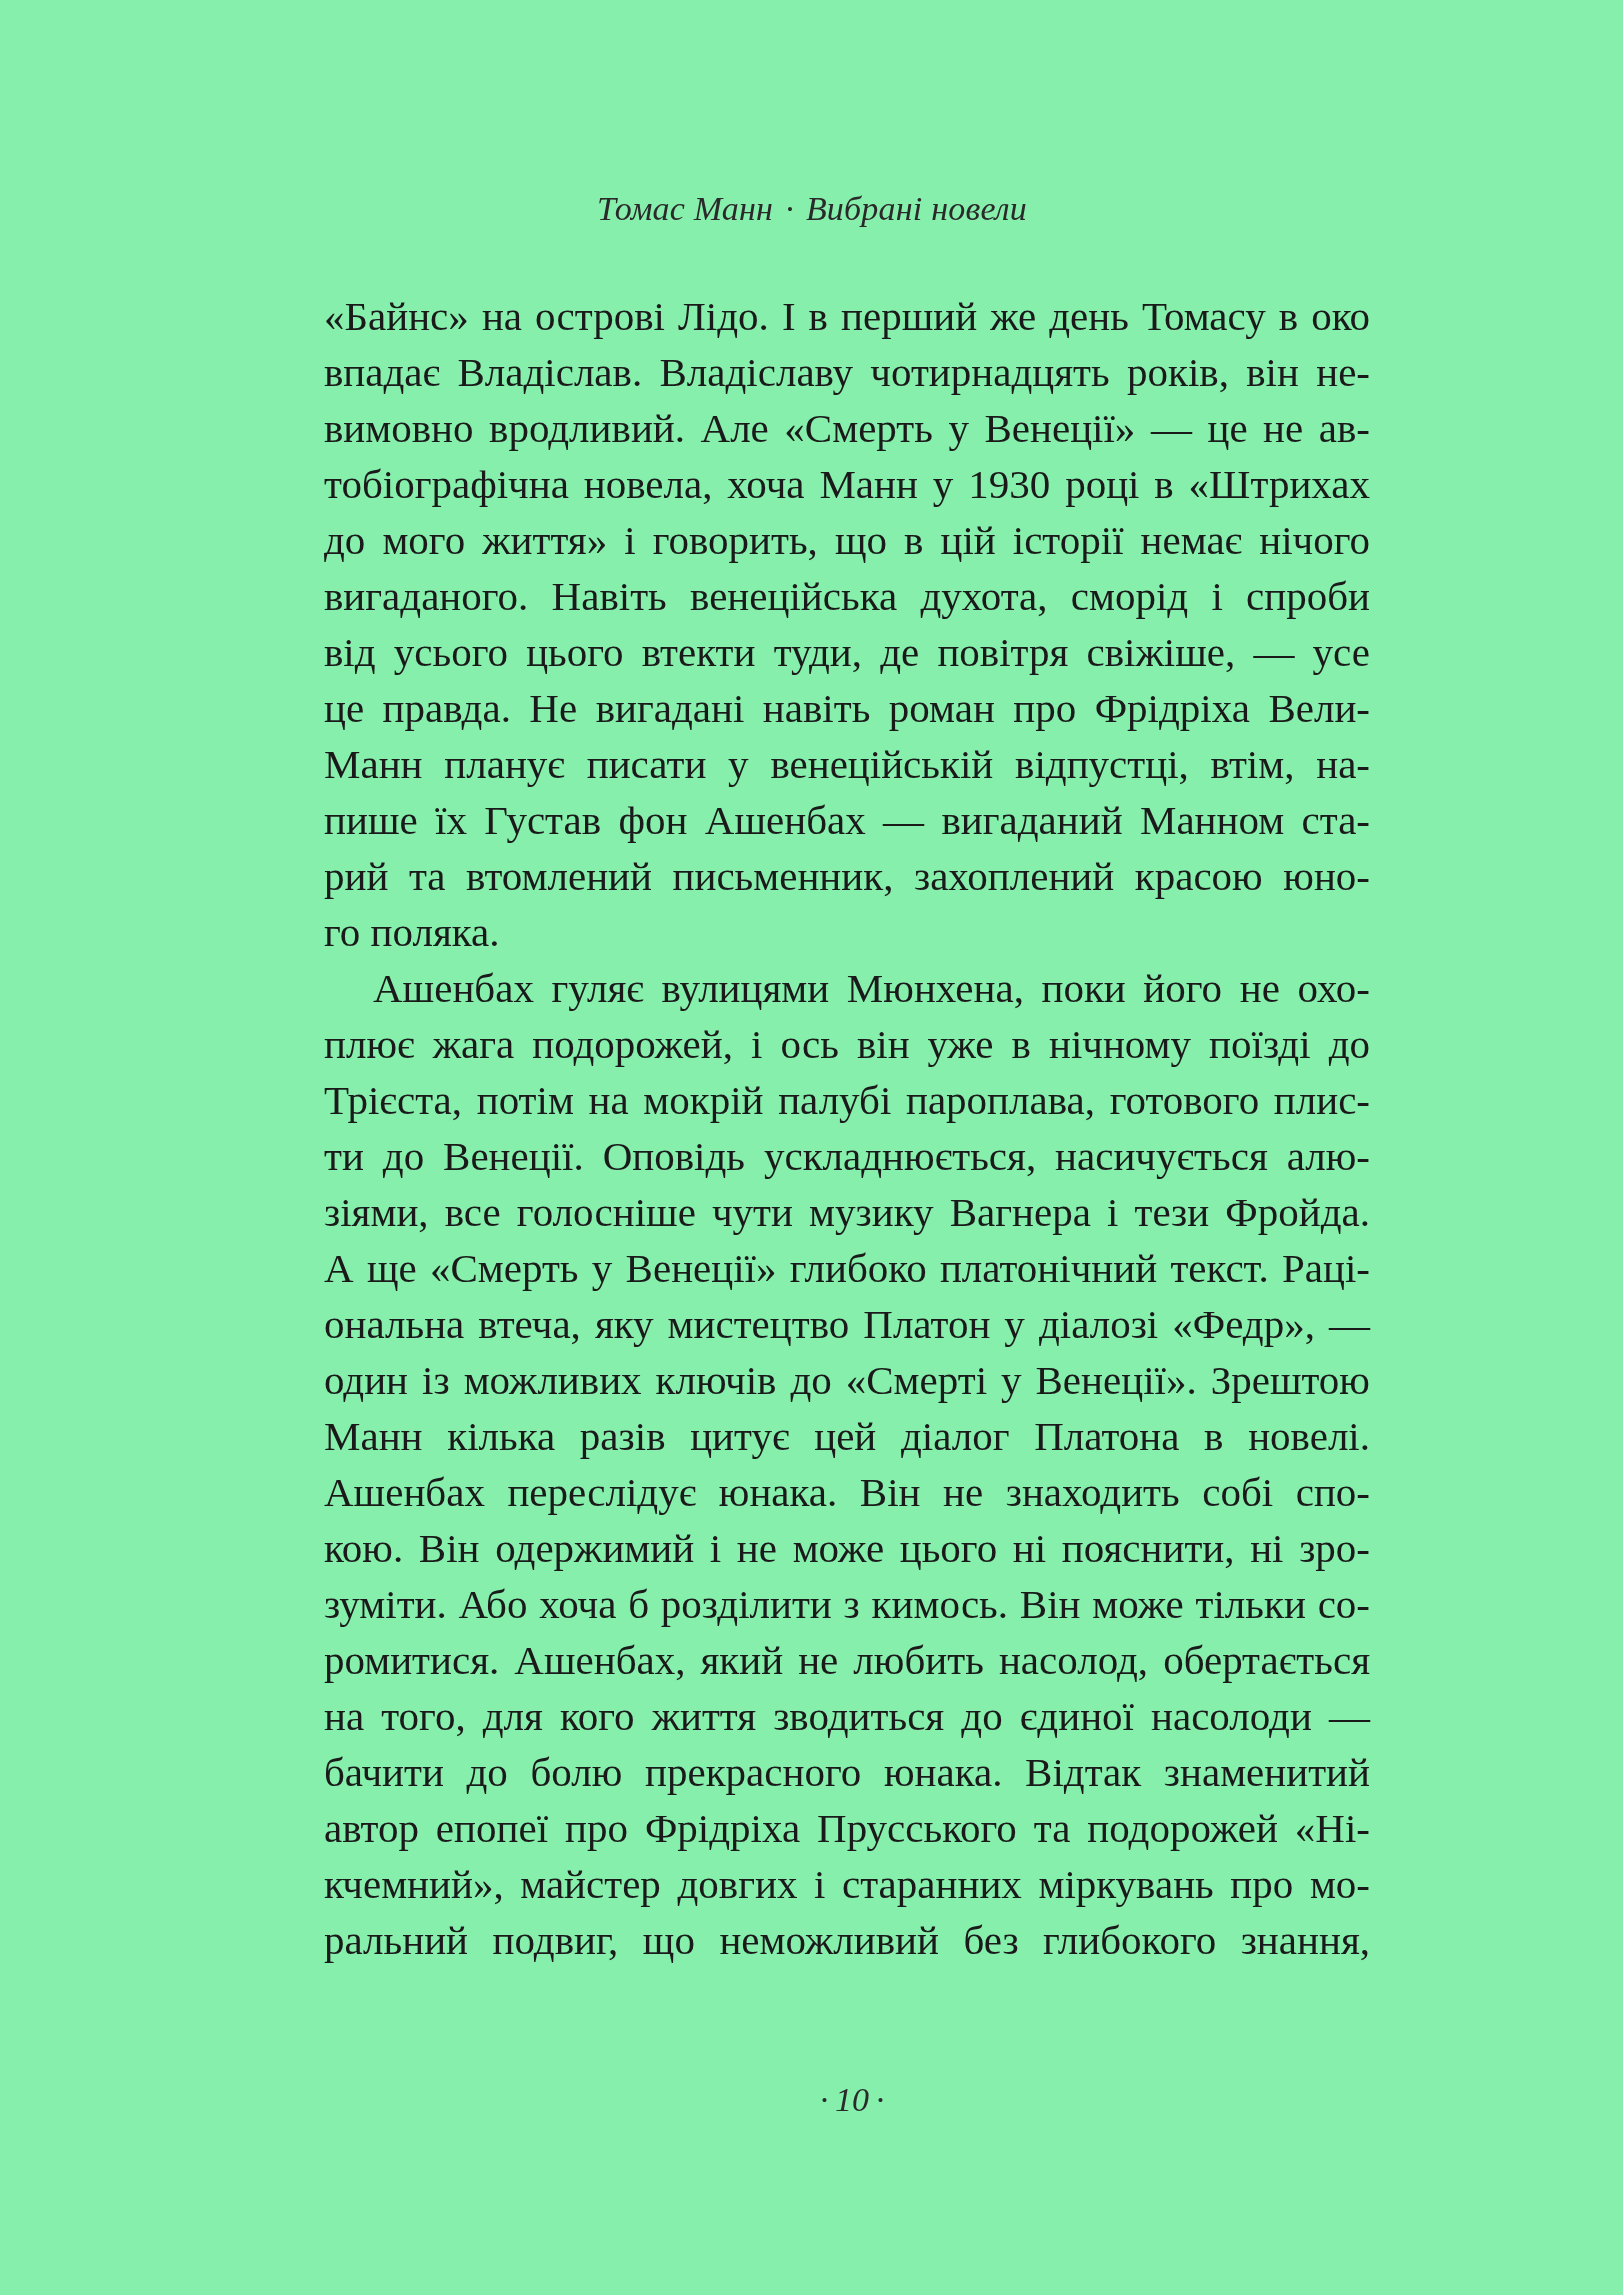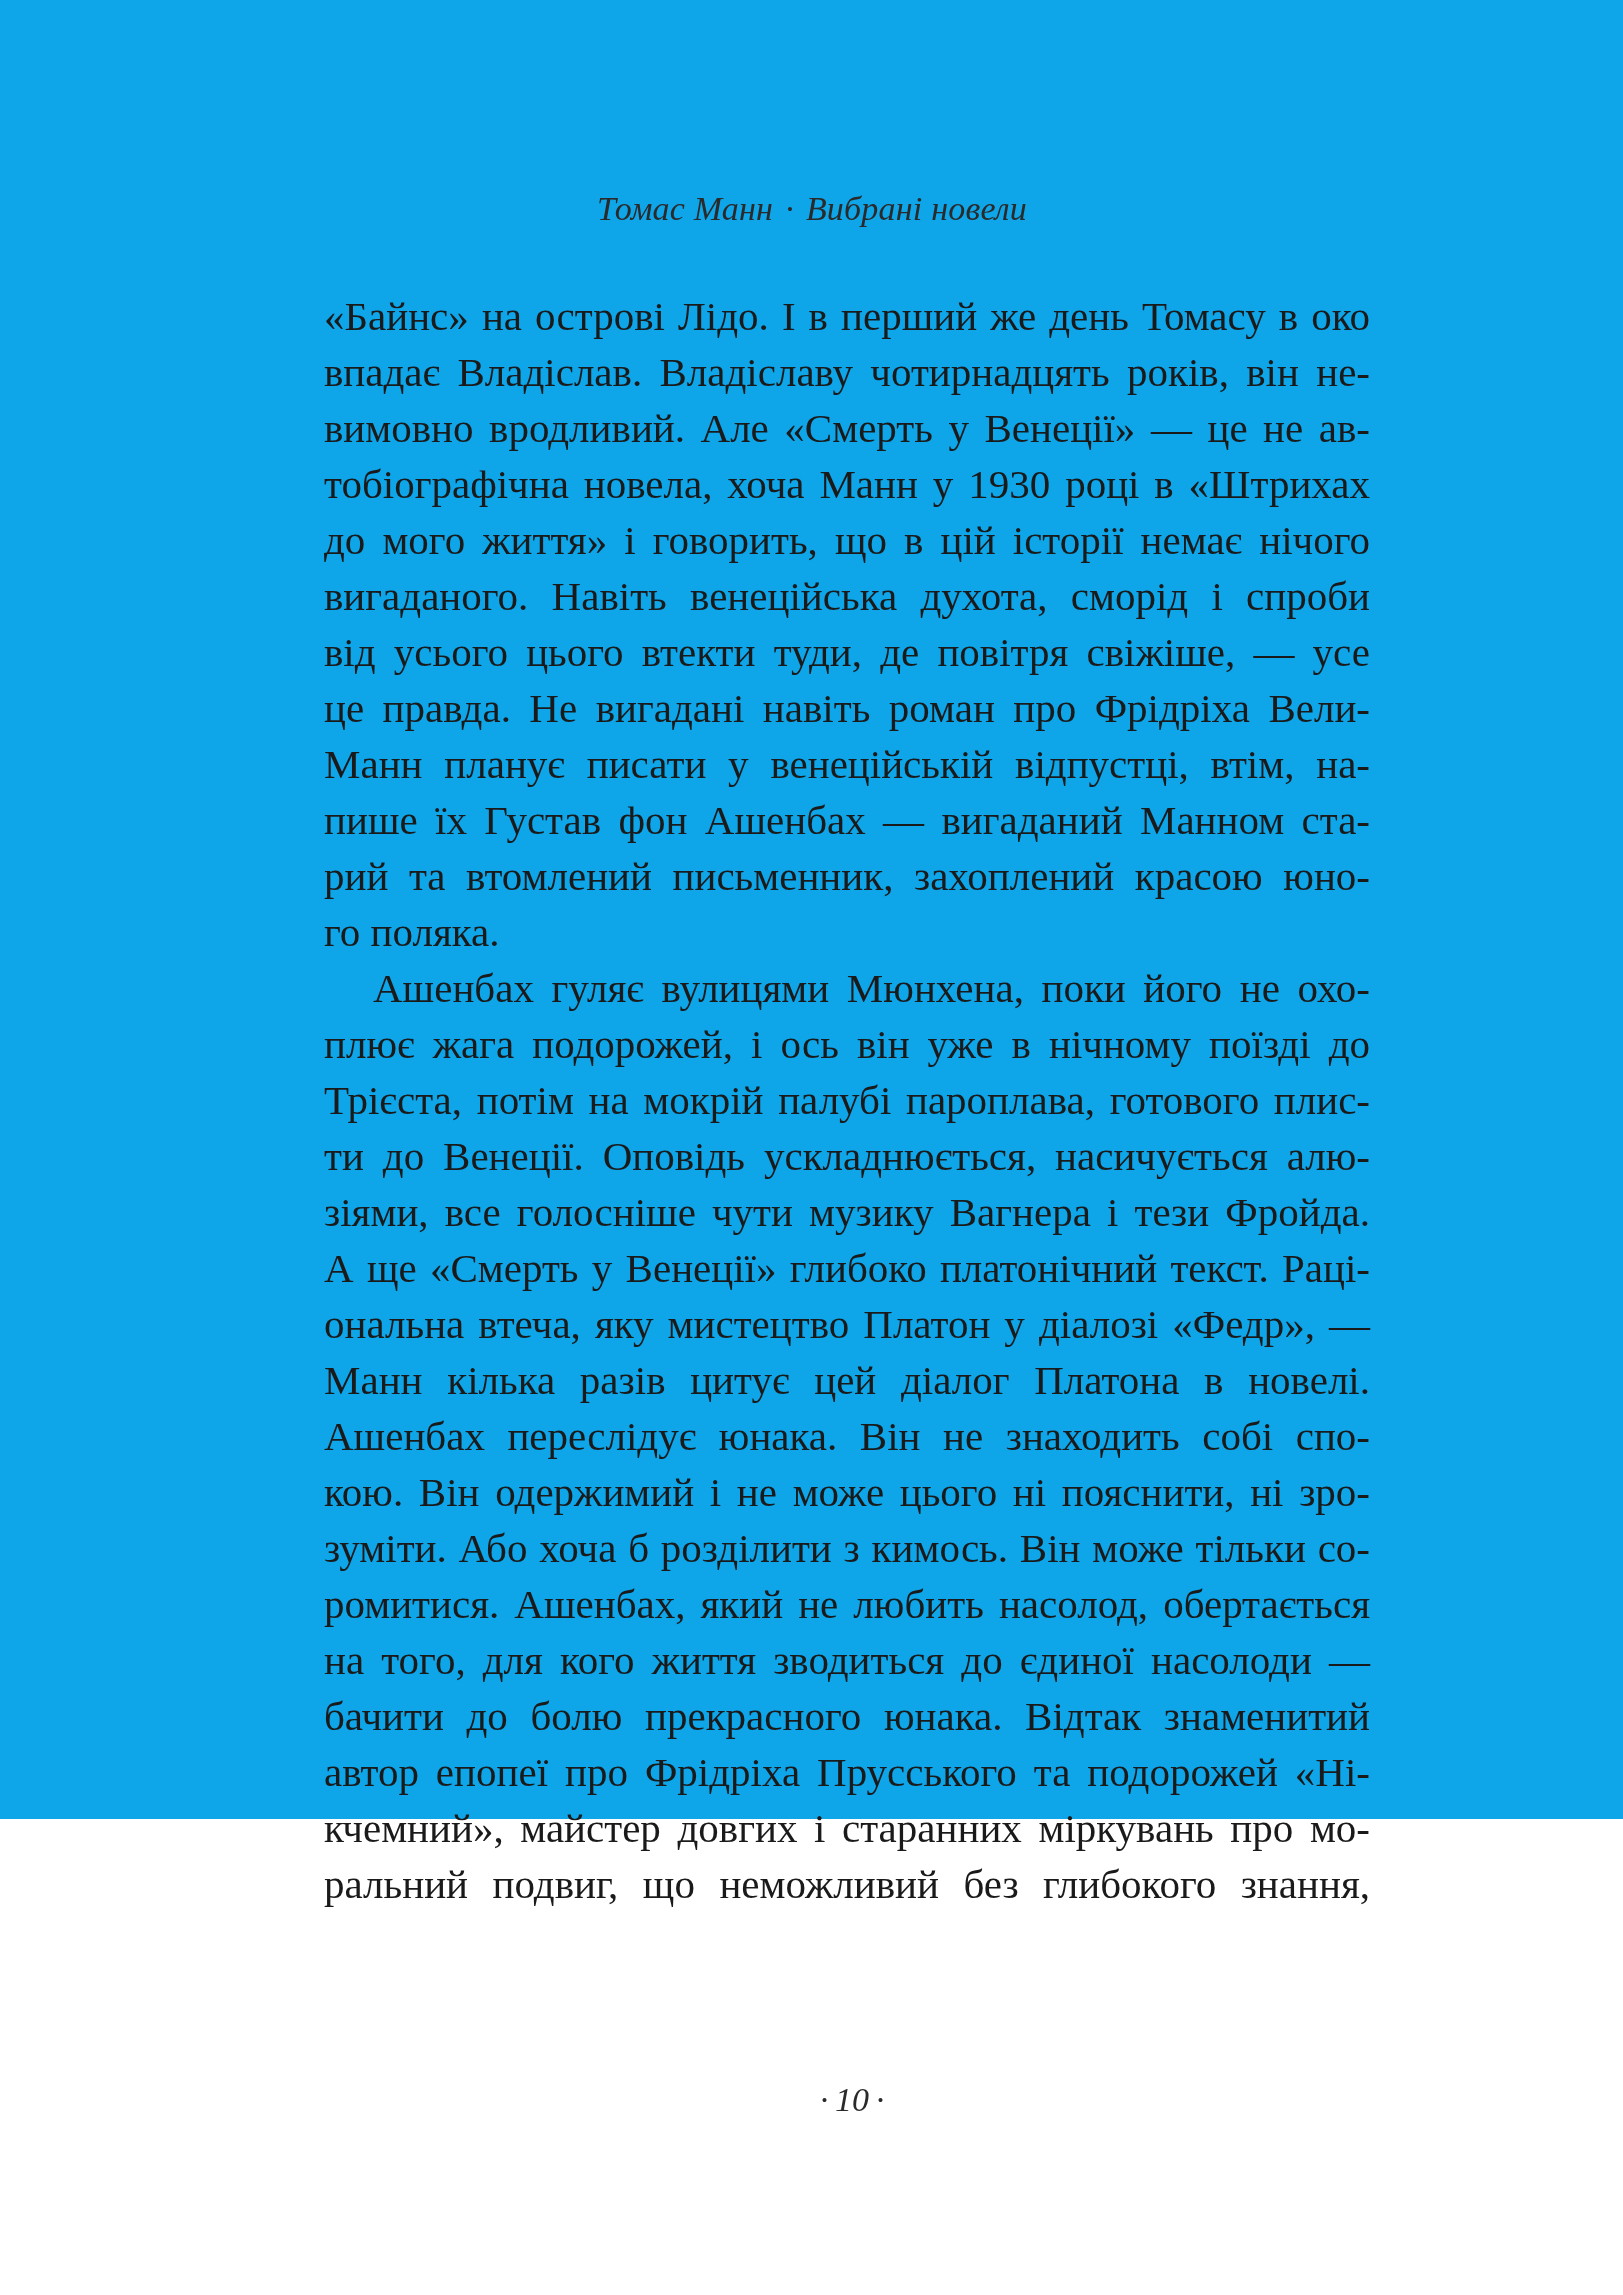--- a/index.html
+++ b/index.html
@@ -12,22 +12,22 @@
       height: 2295px;
       position: relative;
       overflow: hidden;
       color: #1c1c1c;
       font-family: "Liberation Serif", "DejaVu Serif", serif;
     }
     .page {
       position: absolute;
       left: 0; top: 0;
       width: 1624px;
-      height: 1819px;
-      background: #0ea5e9;
+      height: 2295px;
+      background: #86efac;
     }
     .running-header {
       position: absolute;
       top: 188px;
       left: 0;
       width: 1624px;
       text-align: center;
       font-style: italic;
       font-size: 34px;
       line-height: 42px;
@@ -105,20 +105,21 @@
     </div>
 
     <div class="paragraph">
       <span class="line indent">Ашенбах гуляє вулицями Мюнхена, поки його не охо-</span>
       <span class="line">плює жага подорожей, і ось він уже в нічному поїзді до</span>
       <span class="line">Трієста, потім на мокрій палубі пароплава, готового плис-</span>
       <span class="line">ти до Венеції. Оповідь ускладнюється, насичується алю-</span>
       <span class="line">зіями, все голосніше чути музику Вагнера і тези Фройда.</span>
       <span class="line">А ще «Смерть у Венеції» глибоко платонічний текст. Раці-</span>
       <span class="line">ональна втеча, яку мистецтво Платон у діалозі «Федр», —</span>
+      <span class="line">один із можливих ключів до «Смерті у Венеції». Зрештою</span>
       <span class="line">Манн кілька разів цитує цей діалог Платона в новелі.</span>
       <span class="line">Ашенбах переслідує юнака. Він не знаходить собі спо-</span>
       <span class="line">кою. Він одержимий і не може цього ні пояснити, ні зро-</span>
       <span class="line">зуміти. Або хоча б розділити з кимось. Він може тільки со-</span>
       <span class="line">ромитися. Ашенбах, який не любить насолод, обертається</span>
       <span class="line">на того, для кого життя зводиться до єдиної насолоди —</span>
       <span class="line">бачити до болю прекрасного юнака. Відтак знаменитий</span>
       <span class="line">автор епопеї про Фрідріха Прусського та подорожей «Ні-</span>
       <span class="line">кчемний», майстер довгих і старанних міркувань про мо-</span>
       <span class="line">ральний подвиг, що неможливий без глибокого знання,</span>

